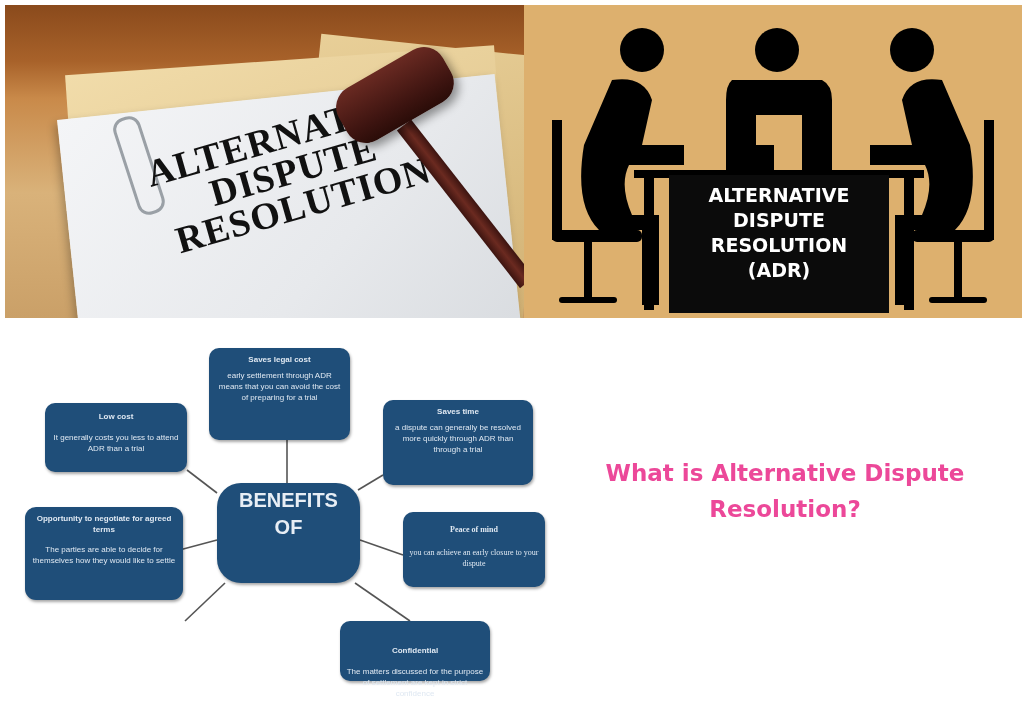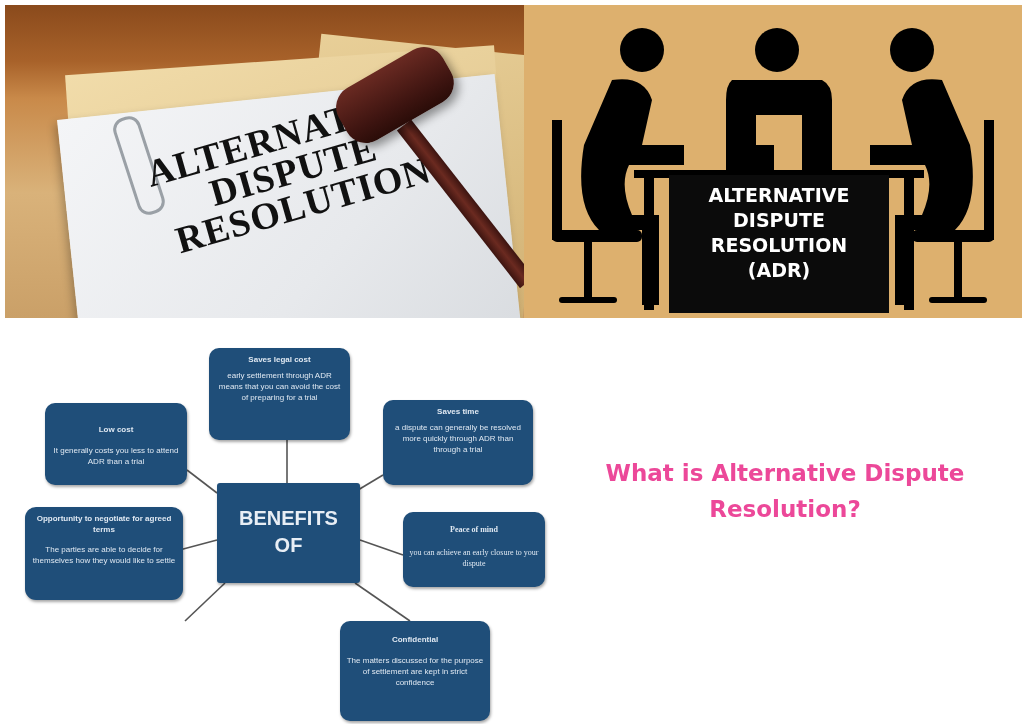--- a/index.html
+++ b/index.html
@@ -16,21 +16,21 @@
   .gavel-handle{position:absolute;left:390px;top:120px;width:18px;height:200px;background:linear-gradient(90deg,#3c1410,#6b2a20,#3c1410);transform:rotate(-38deg);transform-origin:50% 0;}
   .gavel-head{position:absolute;left:330px;top:60px;width:120px;height:60px;border-radius:22px;background:linear-gradient(180deg,#6a2a22,#3d1410 70%,#2a0c08);transform:rotate(-30deg);box-shadow:2px 6px 10px rgba(0,0,0,.4);}
   
   #photo-right{left:524px;top:5px;width:498px;height:313px;background:#ddb06e;}
   #photo-right svg{position:absolute;left:0;top:0;}
   .adr-sign{position:absolute;left:145px;top:170px;width:220px;height:138px;background:#0b0b0b;color:#fff;text-align:center;font-family:"DejaVu Sans",sans-serif;font-weight:bold;font-size:19px;line-height:25px;padding-top:8px;box-sizing:border-box;}
   
   #mindmap{left:0;top:330px;width:560px;height:394px;}
   .node{position:absolute;background:#1f4e79;border-radius:10px;box-shadow:1px 2px 3px rgba(0,0,0,.35);color:#dfe8f2;text-align:center;box-sizing:border-box;padding:6px 6px;font-size:8px;line-height:11px;}
   .node .nt{font-weight:bold;margin-bottom:5px;}
-  .node.center{font-size:20px;line-height:27px;font-weight:bold;padding-top:22px;color:#e8eef5;border-radius:3px;}
+  .node.center{font-size:20px;line-height:27px;font-weight:bold;padding-top:4px;color:#e8eef5;border-radius:24px;}
   .lines{position:absolute;left:0;top:0;}
   
   .heading{position:absolute;left:555px;top:455px;width:460px;text-align:center;font-family:"DejaVu Sans",sans-serif;font-weight:bold;font-size:23px;line-height:36px;color:#ec4899;}
 </style>
 </head>
 <body>
 
 <div class="panel" id="photo-left">
   <div class="folder-back2"></div>
   <div class="folder-back"></div>
@@ -96,42 +96,42 @@
   <div class="node center" style="left:217px;top:153px;width:143px;height:100px;">
     <div>BENEFITS</div>
     <div>OF</div>
   </div>
 
   <div class="node" style="left:209px;top:18px;width:141px;height:92px;">
     <div class="nt">Saves legal cost</div>
     <div>early settlement through ADR means that you can avoid the cost of preparing for a trial</div>
   </div>
 
-  <div class="node" style="left:45px;top:73px;width:142px;height:82px;padding-top:21px;">
+  <div class="node" style="left:45px;top:73px;width:142px;height:69px;padding-top:8px;">
     <div class="nt" style="margin-bottom:10px;">Low cost</div>
     <div>It generally costs you less to attend ADR than a trial</div>
   </div>
 
   <div class="node" style="left:383px;top:70px;width:150px;height:85px;">
     <div class="nt">Saves time</div>
     <div>a dispute can generally be resolved more quickly through ADR than through a trial</div>
   </div>
 
   <div class="node" style="left:25px;top:177px;width:158px;height:93px;border-radius:11px;">
     <div class="nt" style="margin-bottom:9px;">Opportunity to negotiate for agreed terms</div>
     <div>The parties are able to decide for themselves how they would like to settle</div>
   </div>
 
   <div class="node" style="left:403px;top:182px;width:142px;height:75px;padding-top:12px;font-family:Liberation Serif, serif;">
     <div class="nt" style="margin-bottom:12px;">Peace of mind</div>
     <div>you can achieve an early closure to your dispute</div>
   </div>
 
 
-  <div class="node" style="left:340px;top:291px;width:150px;height:100px;padding-top:13px;">
+  <div class="node" style="left:340px;top:291px;width:150px;height:60px;padding-top:24px;">
     <div class="nt" style="margin-bottom:10px;">Confidential</div>
     <div>The matters discussed for the purpose of settlement are kept in strict confidence</div>
   </div>
 </div>
 
 <div class="heading">
   <div>What is Alternative Dispute</div>
   <div>Resolution?</div>
 </div>
 

